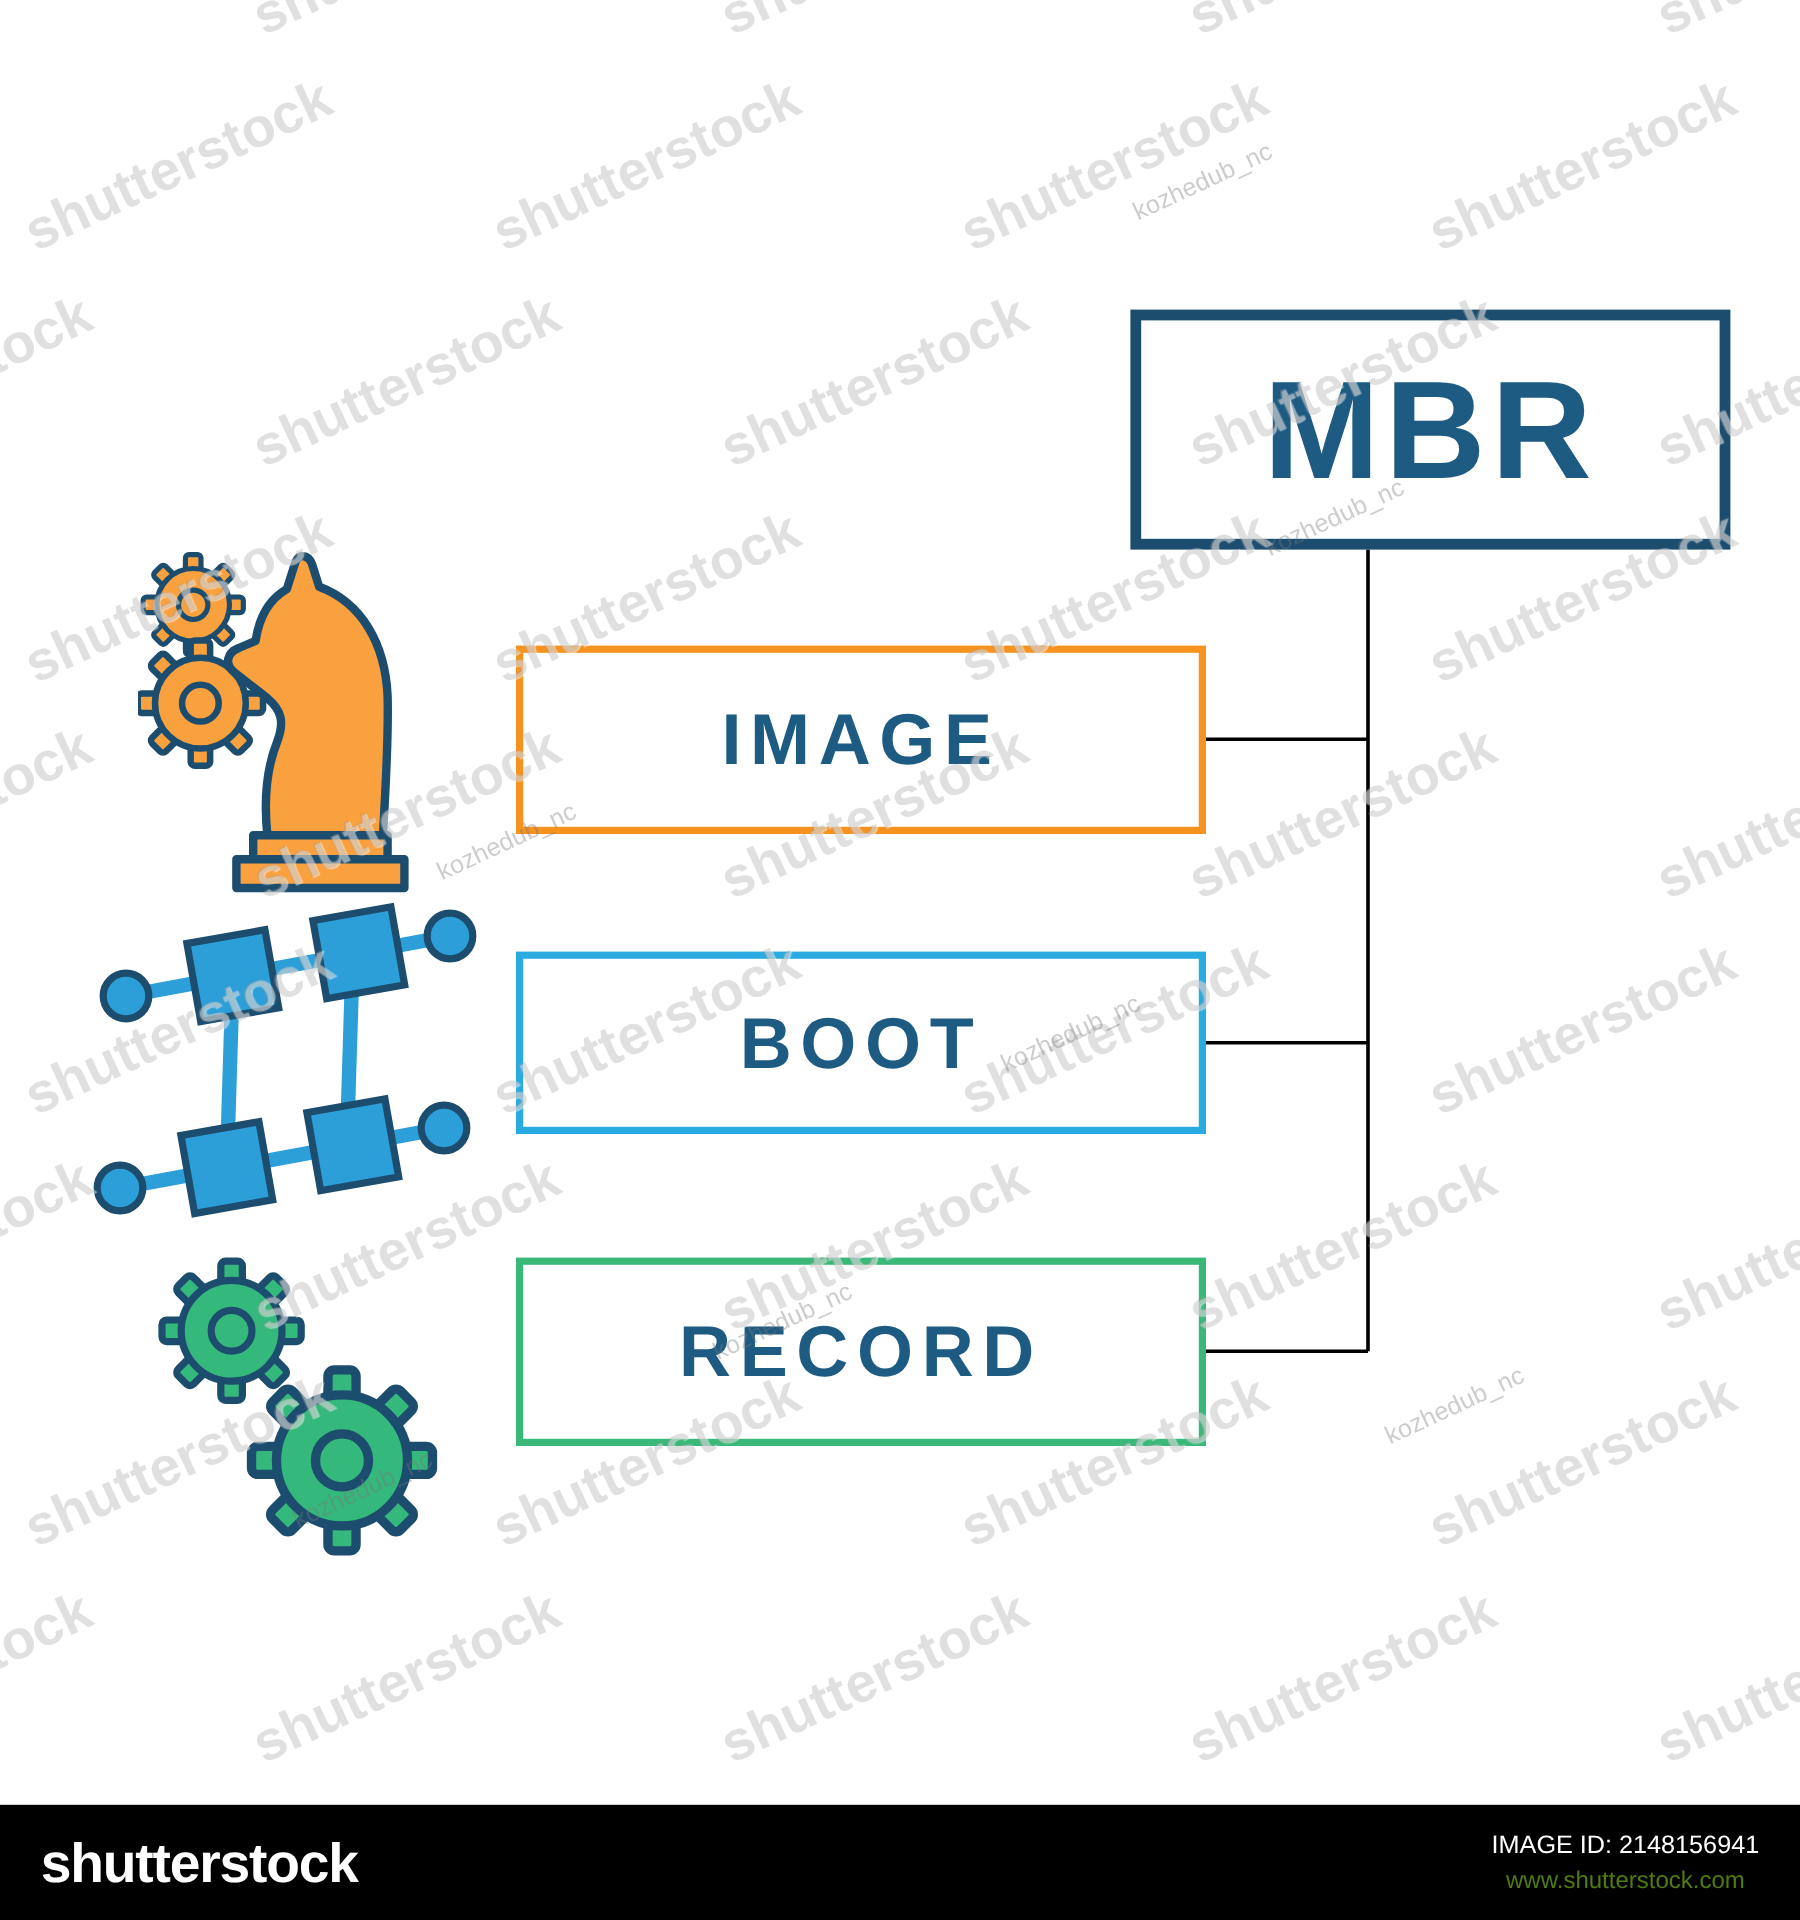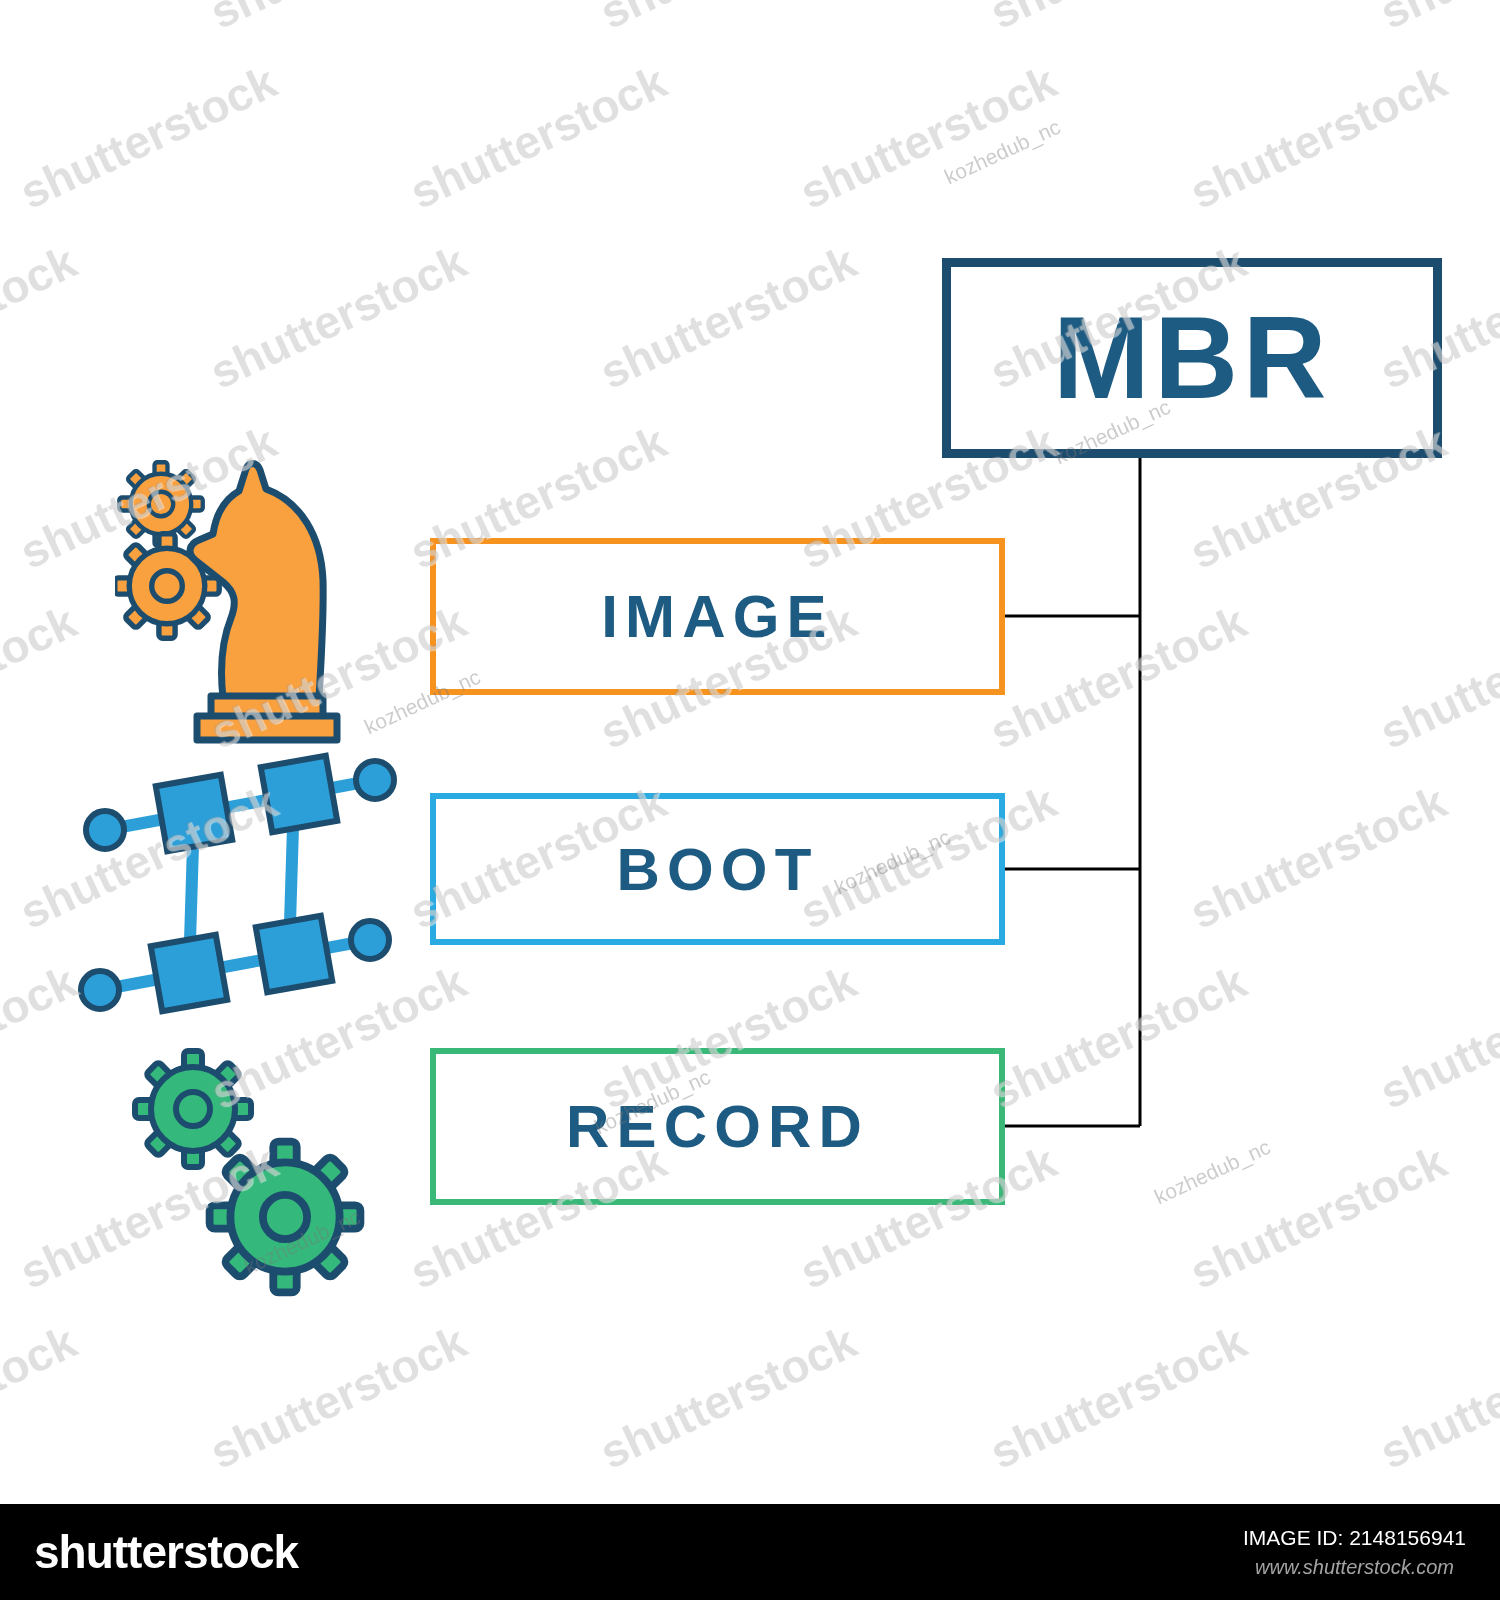--- a/index.html
+++ b/index.html
@@ -84,21 +84,21 @@
     font-size: 46px;
     font-weight: bold;
     letter-spacing: -1px;
   }
   .footer-meta {
     text-align: center;
     color: #ffffff;
     font-size: 21px;
     line-height: 1.4;
   }
-  .footer-meta .url { color: #a3a3a3; font-size: 20px; font-style: italic; }
+  .footer-meta .url { color: #4d7c0f; font-size: 20px; }
 </style>
 </head>
 <body>
 
 <div class="canvas">
 
   <svg width="0" height="0" style="position:absolute" aria-hidden="true">
     <defs>
       <g id="gear" stroke="#1c4d6e" stroke-width="6" stroke-linejoin="round">
         <g fill="currentColor">

